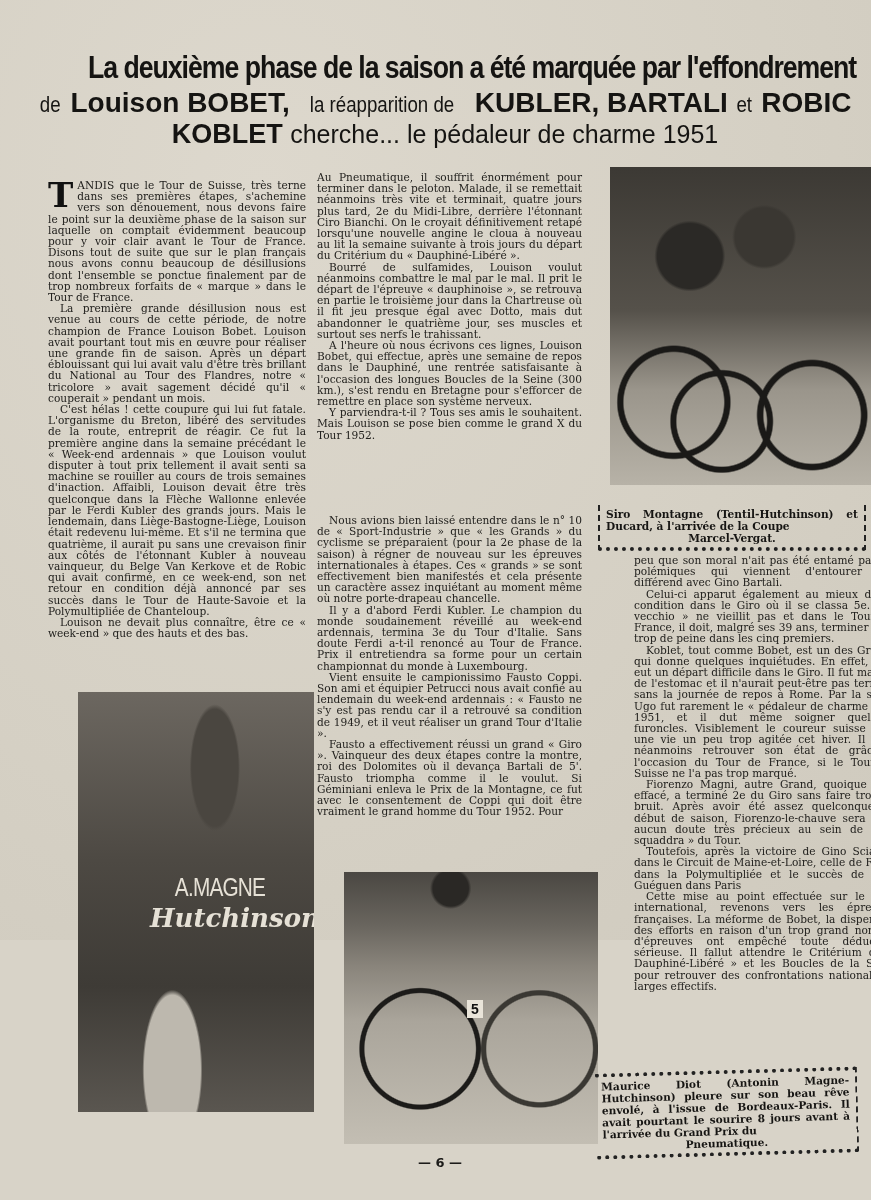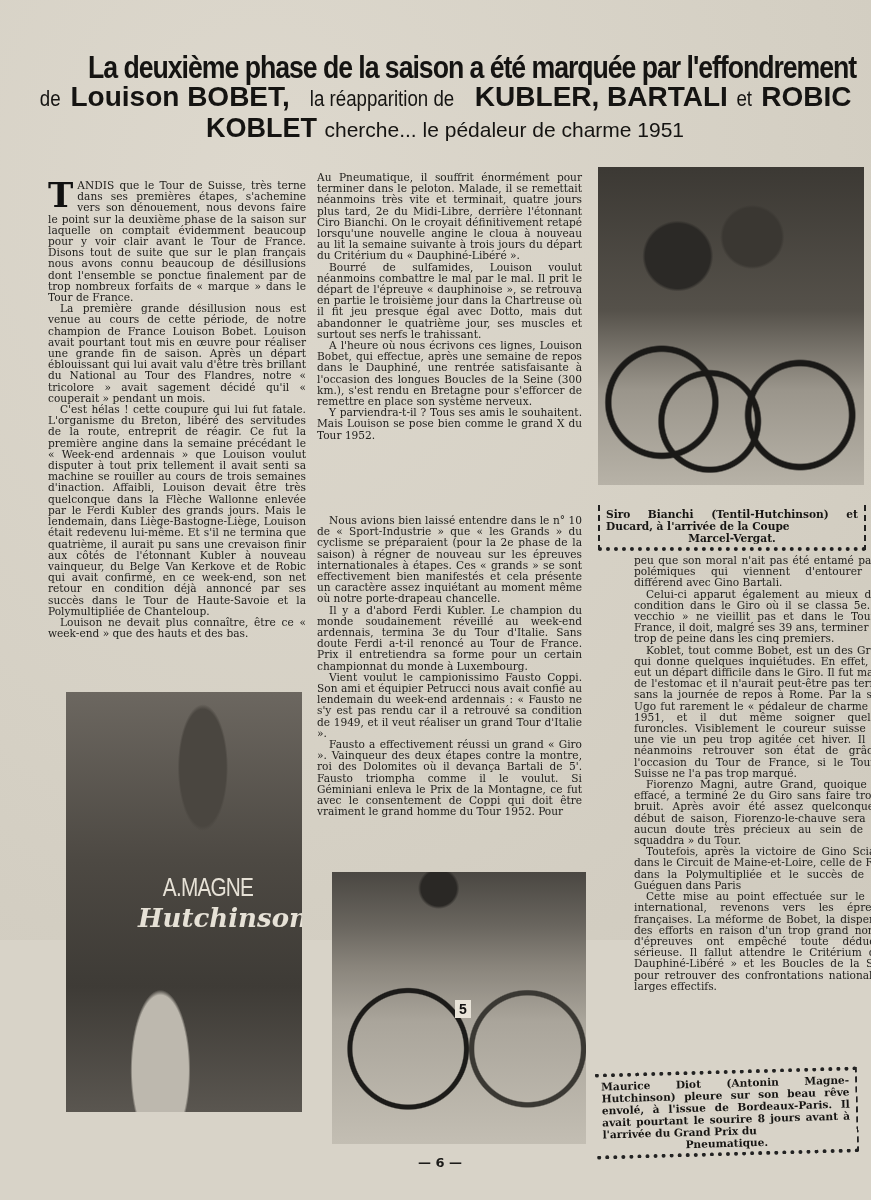--- a/index.html
+++ b/index.html
@@ -19,27 +19,27 @@
     position:absolute; left:30px; top:52px; width:830px;
     font-family:"Liberation Sans", sans-serif;
     text-align:center; color:#151412; line-height:1;
   }
   .hl1 {
     font-size:31px; font-weight:bold; letter-spacing:-1.2px;
     transform:scaleX(0.86); transform-origin:center; white-space:nowrap;
     display:block;
   }
   .hl2 {
-    font-size:27px; white-space:nowrap; display:block;
+    margin-top:6px; font-size:27px; white-space:nowrap; display:block;
   }
   .hl2 .sm { font-size:22px; font-weight:normal; transform:scaleX(0.85); display:inline-block; }
   .hl2 .bg { font-weight:bold; font-size:28px; }
   .hl3 { margin-top:4px; font-size:27px; display:block; white-space:nowrap; }
   .hl3 .bg { font-weight:bold; }
-  .hl3 .light { font-weight:normal; font-size:21px; }
+  .hl3 .light { font-weight:normal; font-size:25px; }
 
   .col {
     position:absolute;
     font-size:10.6px; line-height:11.2px;
     text-align:justify; color:#22211e;
   }
   .col p { margin:0; text-indent:12px; }
   .col p.noindent { text-indent:0; }
   .col1 { left:48px; top:180px; width:258px; }
   .col2 { left:317px; top:172px; width:265px; }
@@ -49,20 +49,21 @@
     margin:1px 4px 0 0; font-family:"DejaVu Serif", serif; color:#111;
   }
   .subhead {
     position:absolute; left:317px; top:490px; width:265px; text-align:center;
     font-family:"DejaVu Sans", sans-serif; font-weight:bold; font-size:14px;
     color:#1a1917;
   }
   .photo {
     position:absolute; overflow:hidden;
     background:#5a5650;
+    margin-left:12px;
   }
   .photo1 { left:598px; top:167px; width:266px; height:318px;
     background:
       radial-gradient(circle at 30% 28%, #2b2926 0 11%, transparent 12%),
       radial-gradient(circle at 58% 22%, #3a3732 0 10%, transparent 11%),
       radial-gradient(circle at 24% 74%, transparent 0 16%, #1a1917 16.5% 18%, transparent 18.5%),
       radial-gradient(circle at 76% 78%, transparent 0 15%, #1a1917 15.5% 17%, transparent 17.5%),
       radial-gradient(circle at 42% 80%, transparent 0 15%, #1a1917 15.5% 17%, transparent 17.5%),
       linear-gradient(180deg, #3c3934 0%, #55514a 45%, #9a958b 70%, #b7b2a7 100%);
   }
@@ -136,28 +137,28 @@
     <p class="noindent">Au Pneumatique, il souffrit énormément pour terminer dans le peloton. Malade, il se remettait néanmoins très vite et terminait, quatre jours plus tard, 2e du Midi-Libre, derrière l'étonnant Ciro Bianchi. On le croyait définitivement retapé lorsqu'une nouvelle angine le cloua à nouveau au lit la semaine suivante à trois jours du départ du Critérium du « Dauphiné-Libéré ».</p>
     <p>Bourré de sulfamides, Louison voulut néanmoins combattre le mal par le mal. Il prit le départ de l'épreuve « dauphinoise », se retrouva en partie le troisième jour dans la Chartreuse où il fit jeu presque égal avec Dotto, mais dut abandonner le quatrième jour, ses muscles et surtout ses nerfs le trahissant.</p>
     <p>A l'heure où nous écrivons ces lignes, Louison Bobet, qui effectue, après une semaine de repos dans le Dauphiné, une rentrée satisfaisante à l'occasion des longues Boucles de la Seine (300 km.), s'est rendu en Bretagne pour s'efforcer de remettre en place son système nerveux.</p>
     <p>Y parviendra-t-il ? Tous ses amis le souhaitent. Mais Louison se pose bien comme le grand X du Tour 1952.</p>
   </div>
 
 
   <div class="col col2" style="top:515px;">
     <p>Nous avions bien laissé entendre dans le n° 10 de « Sport-Industrie » que « les Grands » du cyclisme se préparaient (pour la 2e phase de la saison) à régner de nouveau sur les épreuves internationales à étapes. Ces « grands » se sont effectivement bien manifestés et cela présente un caractère assez inquiétant au moment même où notre porte-drapeau chancelle.</p>
     <p>Il y a d'abord Ferdi Kubler. Le champion du monde soudainement réveillé au week-end ardennais, termina 3e du Tour d'Italie. Sans doute Ferdi a-t-il renoncé au Tour de France. Prix il entretiendra sa forme pour un certain championnat du monde à Luxembourg.</p>
-    <p>Vient voulut le campionissimo Fausto Coppi. Son ami et équipier Petrucci nous avait confié au lendemain du week-end ardennais : « Fausto ne s'y est pas rendu car il a retrouvé sa condition de 1949, et il veut réaliser un grand Tour d'Italie ».</p>
+    <p>Vient ensuite le campionissimo Fausto Coppi. Son ami et équipier Petrucci nous avait confié au lendemain du week-end ardennais : « Fausto ne s'y est pas rendu car il a retrouvé sa condition de 1949, et il veut réaliser un grand Tour d'Italie ».</p>
     <p>Fausto a effectivement réussi un grand « Giro ». Vainqueur des deux étapes contre la montre, roi des Dolomites où il devança Bartali de 5'. Fausto triompha comme il le voulut. Si Géminiani enleva le Prix de la Montagne, ce fut avec le consentement de Coppi qui doit être vraiment le grand homme du Tour 1952. Pour</p>
   </div>
 
   <div class="photo photo1" title="Two cyclists with bouquets at finish"></div>
 
   <div class="caption caption1">
-    <span>Siro Bianchi (Tentil-Hutchinson) et Ducard, à l'arrivée de la Coupe</span>
+    <span>Siro Montagne (Tentil-Hutchinson) et Ducard, à l'arrivée de la Coupe</span>
     <span class="c">Marcel-Vergat.</span>
   </div>
 
   <div class="col col3">
     <p class="noindent">peu que son moral n'ait pas été entamé par les polémiques qui viennent d'entourer son différend avec Gino Bartali.</p>
     <p>Celui-ci apparut également au mieux de sa condition dans le Giro où il se classa 5e. « Il vecchio » ne vieillit pas et dans le Tour de France, il doit, malgré ses 39 ans, terminer sans trop de peine dans les cinq premiers.</p>
     <p>Koblet, tout comme Bobet, est un des Grands qui donne quelques inquiétudes. En effet, Ugo eut un départ difficile dans le Giro. Il fut malade de l'estomac et il n'aurait peut-être pas terminé sans la journée de repos à Rome. Par la suite, Ugo fut rarement le « pédaleur de charme » de 1951, et il dut même soigner quelques furoncles. Visiblement le coureur suisse paie une vie un peu trop agitée cet hiver. Il peut néanmoins retrouver son état de grâce à l'occasion du Tour de France, si le Tour de Suisse ne l'a pas trop marqué.</p>
     <p>Fiorenzo Magni, autre Grand, quoique plus effacé, a terminé 2e du Giro sans faire trop de bruit. Après avoir été assez quelconque en début de saison, Fiorenzo-le-chauve sera sans aucun doute très précieux au sein de la « squaddra » du Tour.</p>
     <p>Toutefois, après la victoire de Gino Sciardis dans le Circuit de Maine-et-Loire, celle de Robic dans la Polymultipliée et le succès de Jean Guéguen dans Paris</p>
     <p>Cette mise au point effectuée sur le plan international, revenons vers les épreuves françaises. La méforme de Bobet, la dispersion des efforts en raison d'un trop grand nombre d'épreuves ont empêché toute déduction sérieuse. Il fallut attendre le Critérium du « Dauphiné-Libéré » et les Boucles de la Seine pour retrouver des confrontations nationales à larges effectifs.</p>

